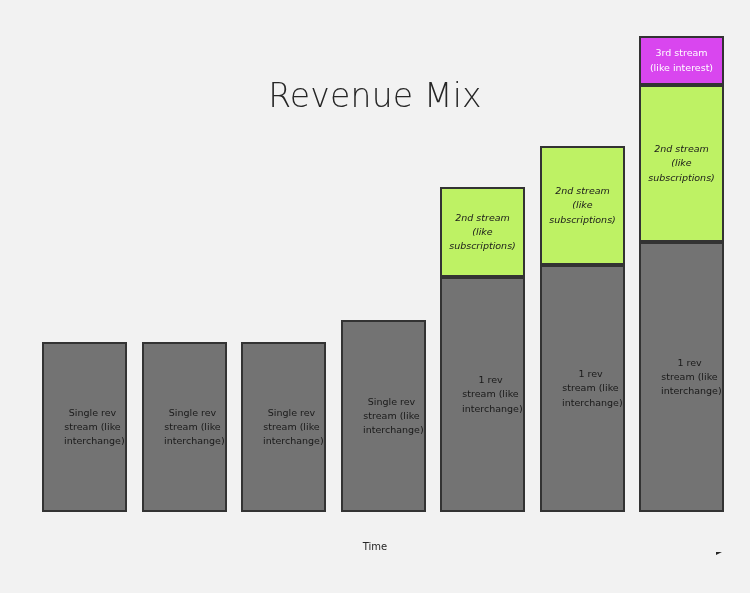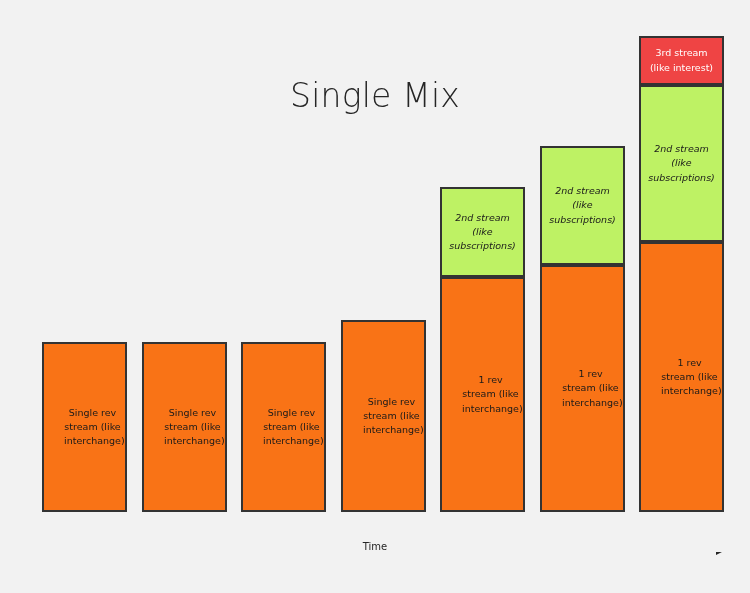--- a/index.html
+++ b/index.html
@@ -50,23 +50,23 @@
     font-size: 9.5px;
     line-height: 1.5;
     color: #1a1a1a;
     padding: 2px 4px;
     font-family: "DejaVu Sans", sans-serif;
   }
   .seg-label {
     display: block;
     width: 100%;
   }
-  .seg.base   { background: #f97316; padding-left: 20px; }
+  .seg.base   { background: #737373; padding-left: 20px; }
   .seg.second { background: #bef264; font-style: italic; }
-  .seg.third  { background: #ef4444; color: #ffffff; }
+  .seg.third  { background: #d946ef; color: #ffffff; }
 
   #time-axis {
     position: absolute;
     left: 0;
     top: 530px;
     width: 750px;
     height: 40px;
   }
   #time-label {
     position: absolute;
@@ -83,21 +83,21 @@
   #time-label span {
     background: #f2f2f2;
     padding: 0 7px;
   }
 </style>
 </head>
 <body>
 
 <div id="canvas">
 
-  <div id="chart-title">Single Mix</div>
+  <div id="chart-title">Revenue Mix</div>
 
   <div id="bars-layer">
       <div class="bar" style="left: 42px; width: 85px; top: 0px; height: 593px; pointer-events: none;">
         <div class="seg base" style="pointer-events: auto; left: 0px; width: 85px; top: 342px; height: 170px;">
           <span class="seg-label">Single rev stream (like interchange)</span>
         </div>
       </div>
       <div class="bar" style="left: 142px; width: 85px; top: 0px; height: 593px; pointer-events: none;">
         <div class="seg base" style="pointer-events: auto; left: 0px; width: 85px; top: 342px; height: 170px;">
           <span class="seg-label">Single rev stream (like interchange)</span>

